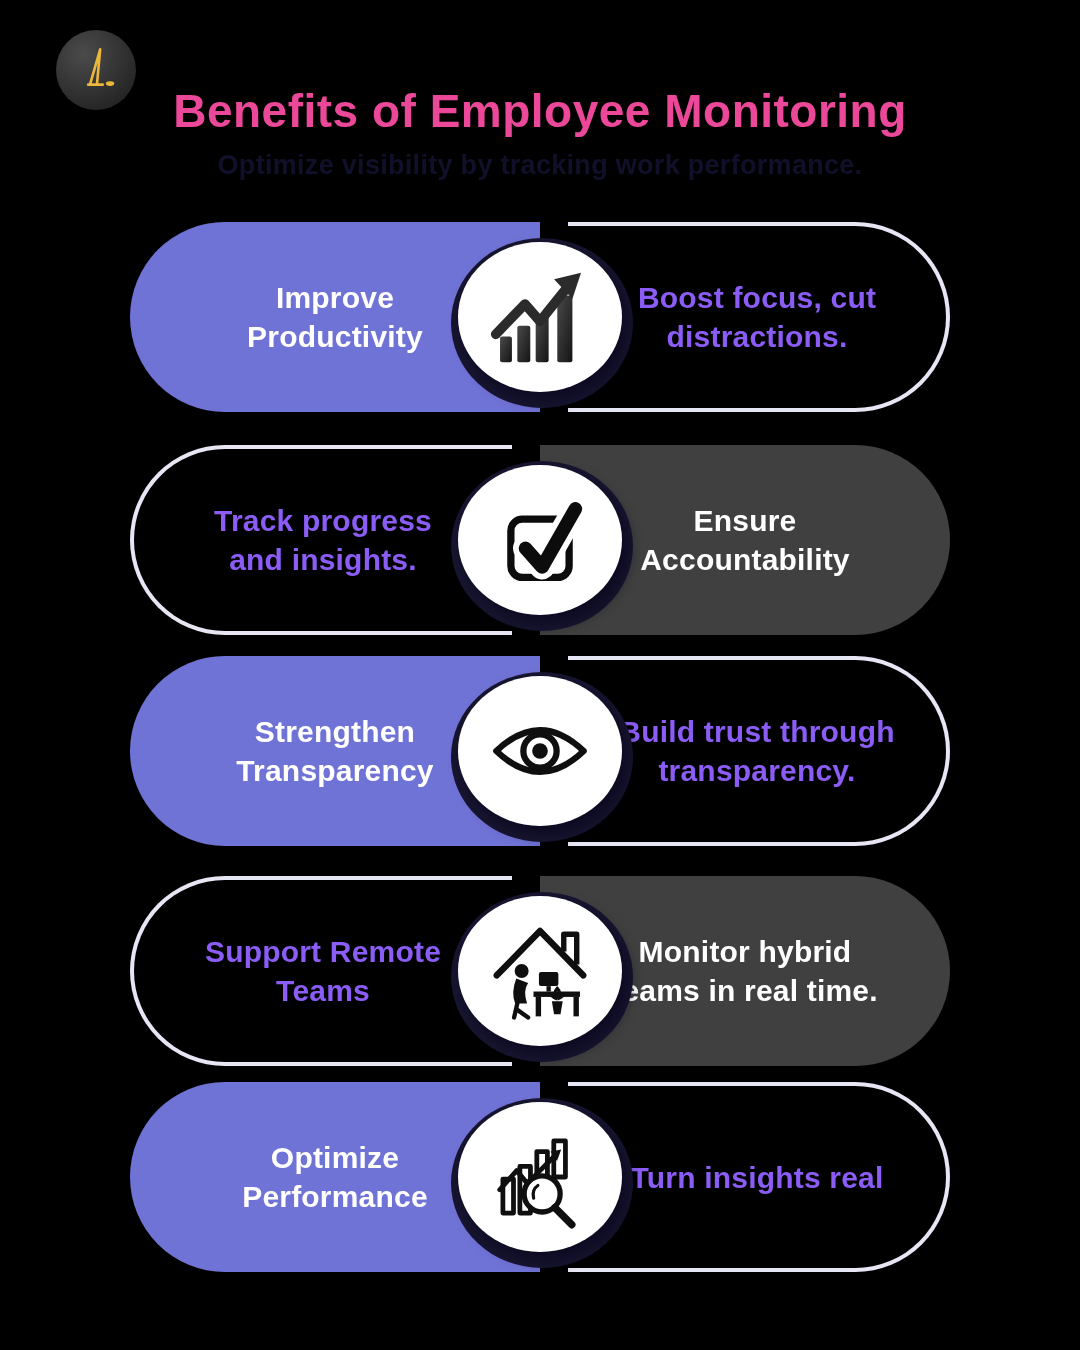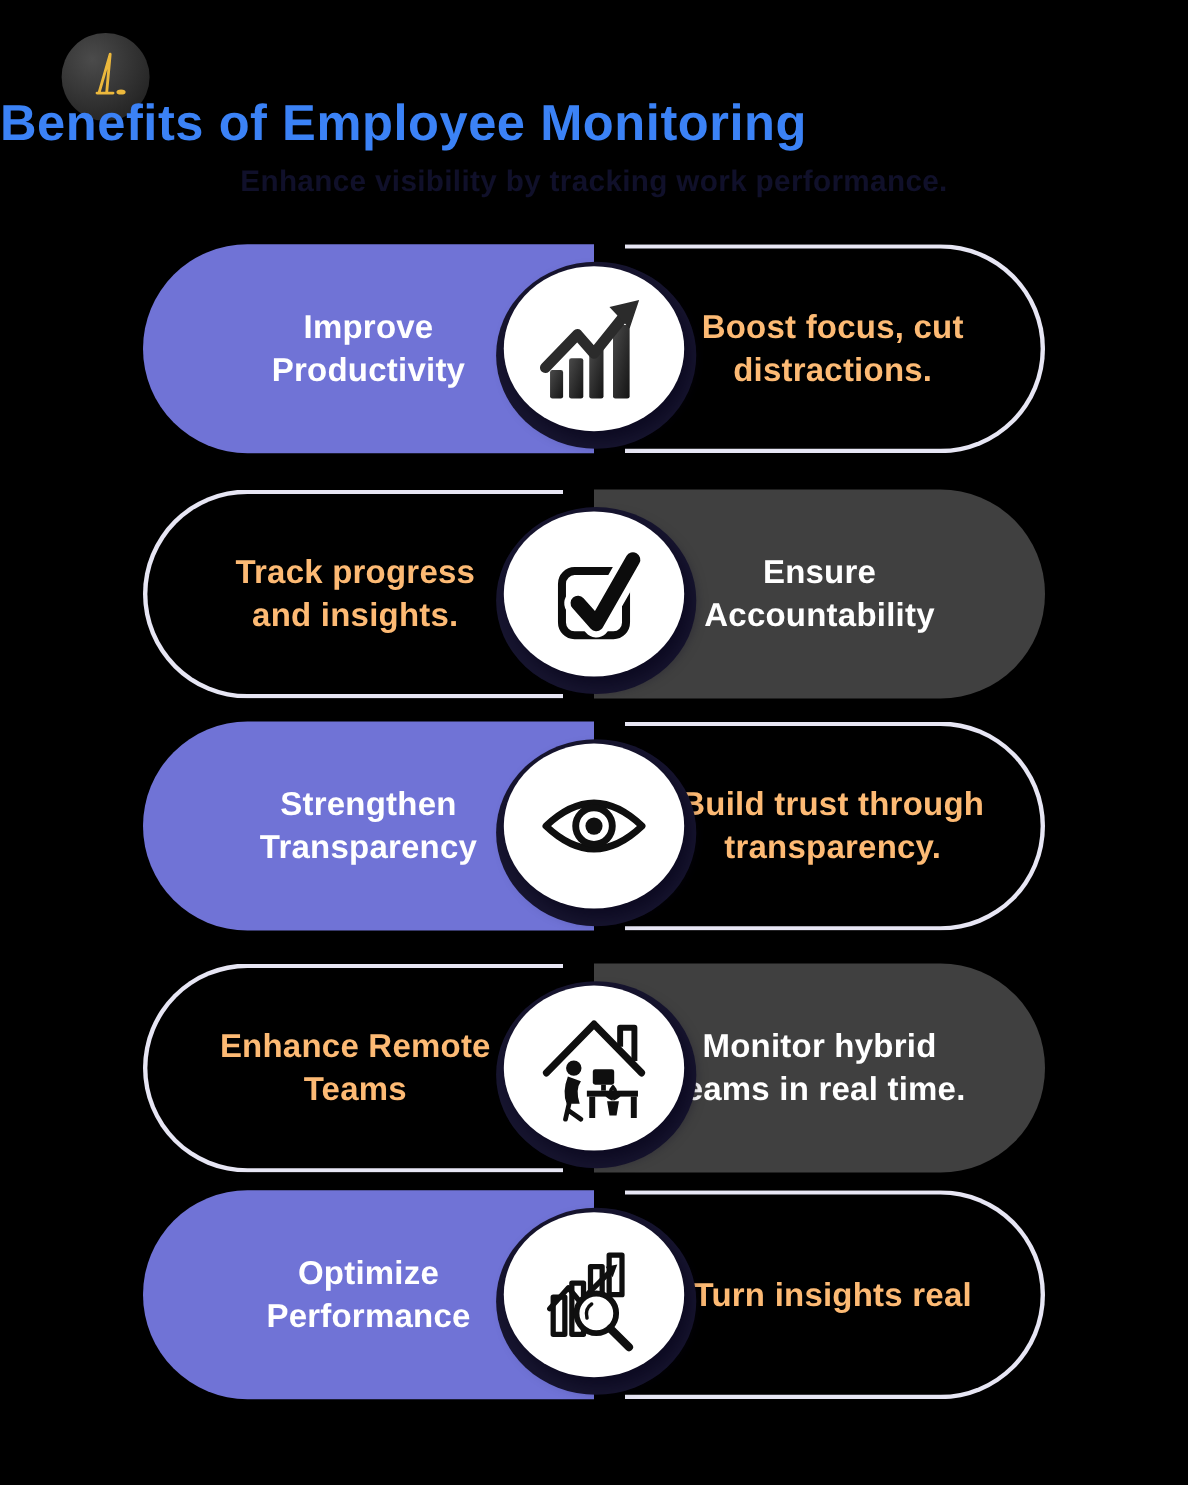--- a/index.html
+++ b/index.html
@@ -9,42 +9,42 @@
     font-family:"Liberation Sans", sans-serif;
   }
 
   
   .logo{
     position:absolute;left:56px;top:30px;width:80px;height:80px;border-radius:50%;
     background:radial-gradient(circle at 35% 30%, #4b4b4b, #262626 75%);
     display:flex;align-items:center;justify-content:center;
   }
   .title{
-    position:absolute;top:84px;left:0;width:100%;
-    font-size:46px;font-weight:700;letter-spacing:.5px;color:#3b82f6;
+    position:absolute;top:84px;left:0;width:100%;text-align:center;
+    font-size:46px;font-weight:700;letter-spacing:.5px;color:#ec4899;
   }
   .subtitle{
     position:absolute;top:150px;left:0;width:100%;text-align:center;
     font-size:27px;font-weight:600;letter-spacing:.3px;color:#10102a;
   }
 
   
   .row{position:absolute;left:0;width:1080px;height:190px;}
   .pill{position:absolute;top:0;height:190px;box-sizing:border-box;
         display:flex;align-items:center;justify-content:center;}
   .pill .txt{text-align:center;font-size:30px;line-height:39px;font-weight:700;letter-spacing:.2px;}
   .pill .txt span{display:block;}
 
   .pill-left.pill--purple{left:130px;width:410px;border-radius:95px 0 0 95px;background:#7073D6;}
   .pill-right.pill--purple{left:540px;width:410px;border-radius:0 95px 95px 0;background:#404040;}
   .pill-left.pill--outline{left:130px;width:382px;border:4px solid #E7E6F4;border-right:none;border-radius:95px 0 0 95px;background:transparent;}
   .pill-right.pill--outline{left:568px;width:382px;border:4px solid #E7E6F4;border-left:none;border-radius:0 95px 95px 0;background:transparent;}
 
   .pill--purple .txt{color:#FFFFFF;}
-  .pill--outline .txt{color:#fdba74;}
+  .pill--outline .txt{color:#8b5cf6;}
 
   .circle-shadow{
     position:absolute;left:451px;top:16px;width:182px;height:170px;border-radius:50%;
     background:#17152F;
   }
   .circle{
     position:absolute;left:458px;top:20px;width:164px;height:150px;border-radius:50%;
     background:#FFFFFF;display:flex;align-items:center;justify-content:center;
     box-shadow:6px 8px 14px rgba(10,8,30,.8);
   }
@@ -58,21 +58,21 @@
   <div class="logo">
     <span>
       <svg width="52" height="52" viewBox="0 0 100 100">
         <path d="M58 14 L52 80 M58 14 L39 80 M35 82 H63" fill="none" stroke="#ECB83C" stroke-width="5" stroke-linecap="round" stroke-linejoin="round"></path>
         <ellipse cx="77" cy="80" rx="8" ry="4.5" fill="#ECB83C"></ellipse>
       </svg>
     </span>
   </div>
 
   <div class="title">Benefits of Employee Monitoring</div>
-  <div class="subtitle">Enhance visibility by tracking work performance.</div>
+  <div class="subtitle">Optimize visibility by tracking work performance.</div>
 
   <div class="row" style="top:222px">
     <div class="pill pill-left pill--purple">
       <div class="txt">
         <span>Improve</span>
         <span>Productivity</span>
       </div>
     </div>
     <div class="pill pill-right pill--outline">
       <div class="txt">
@@ -147,21 +147,21 @@
           <circle cx="50" cy="50" r="16" fill="none" stroke="#0f0f0f" stroke-width="6"></circle>
           <circle cx="50" cy="50" r="7.5" fill="#0f0f0f"></circle>
         </svg>
       </span>
     </div>
   </div>
 
   <div class="row" style="top:876px">
     <div class="pill pill-left pill--outline">
       <div class="txt">
-        <span>Enhance Remote</span>
+        <span>Support Remote</span>
         <span>Teams</span>
       </div>
     </div>
     <div class="pill pill-right pill--purple">
       <div class="txt">
         <span>Monitor hybrid</span>
         <span>teams in real time.</span>
       </div>
     </div>
     <div class="circle-shadow"></div>

